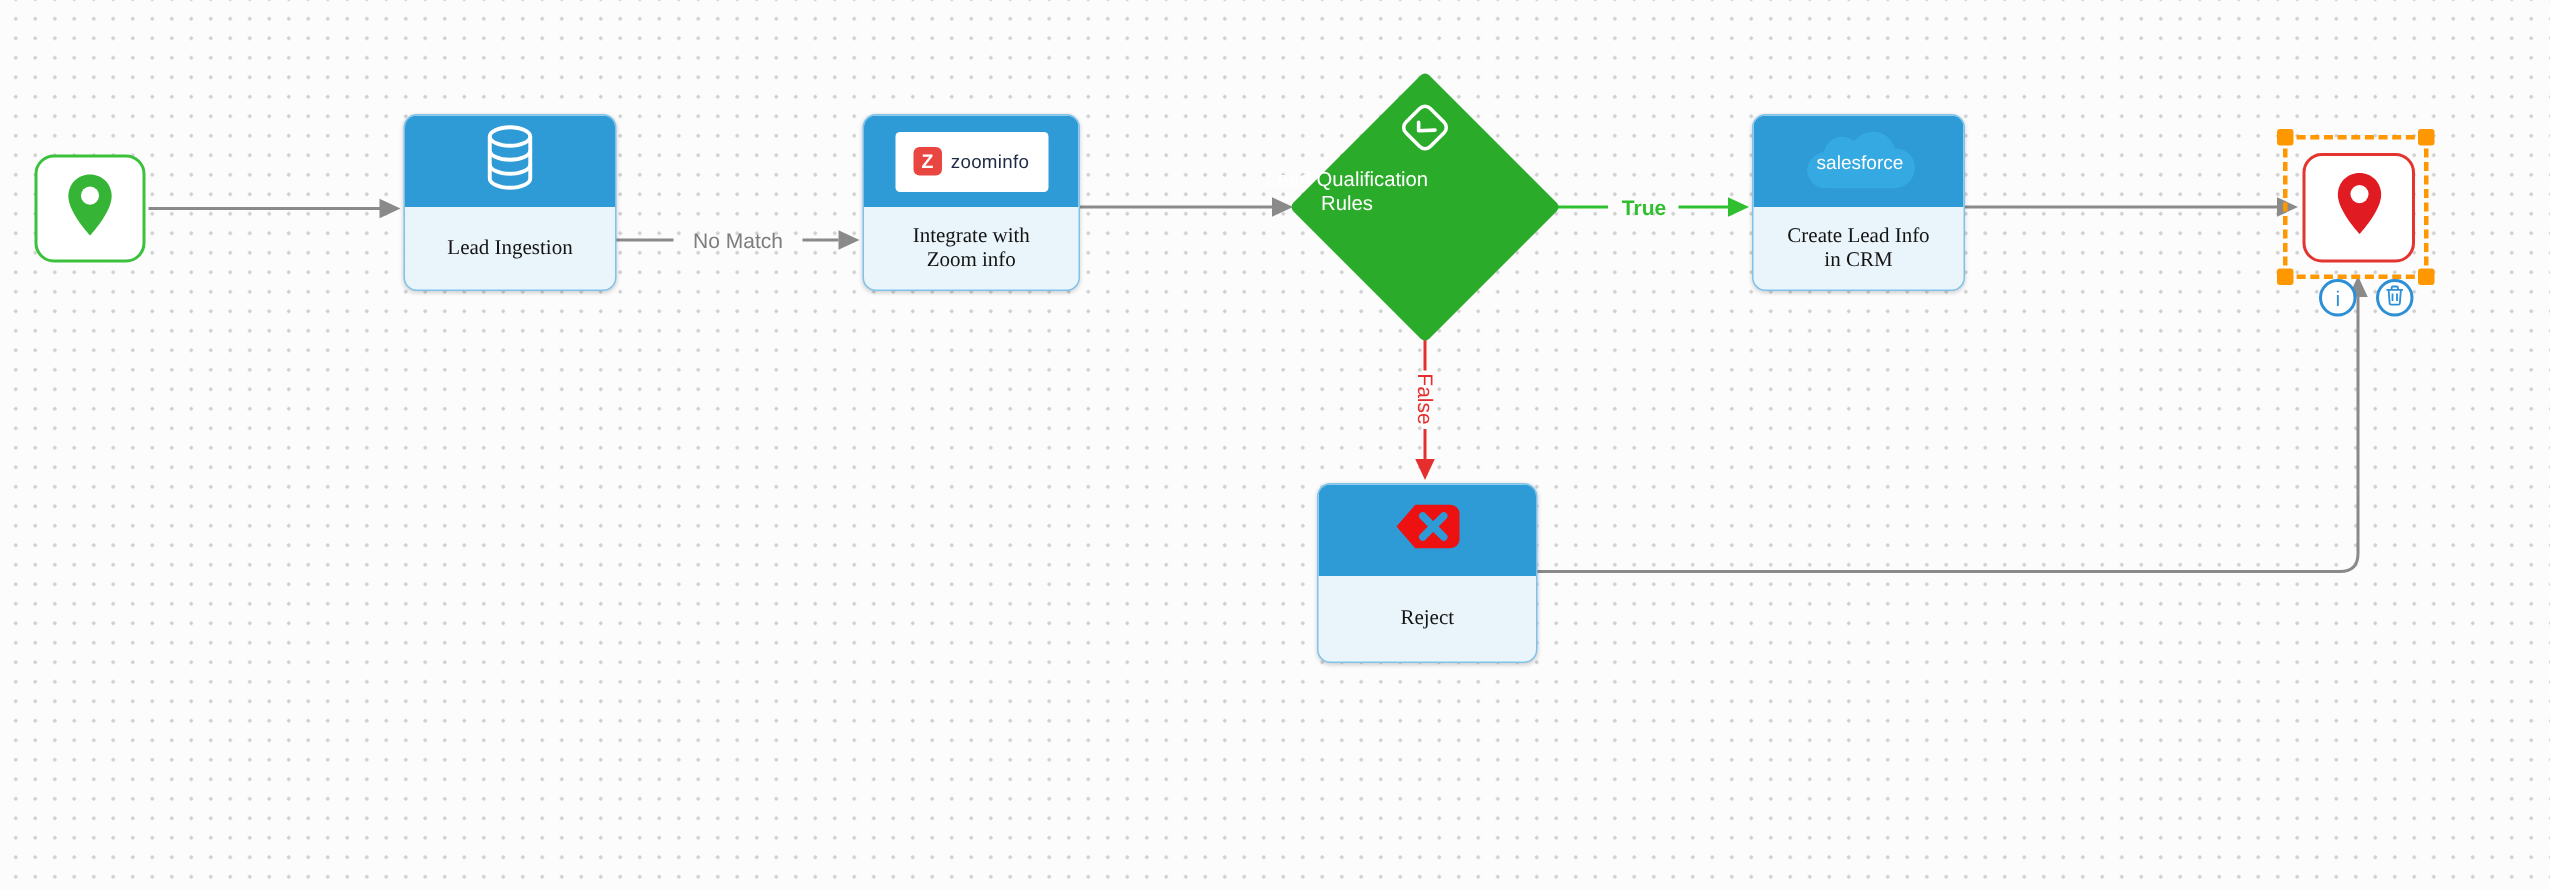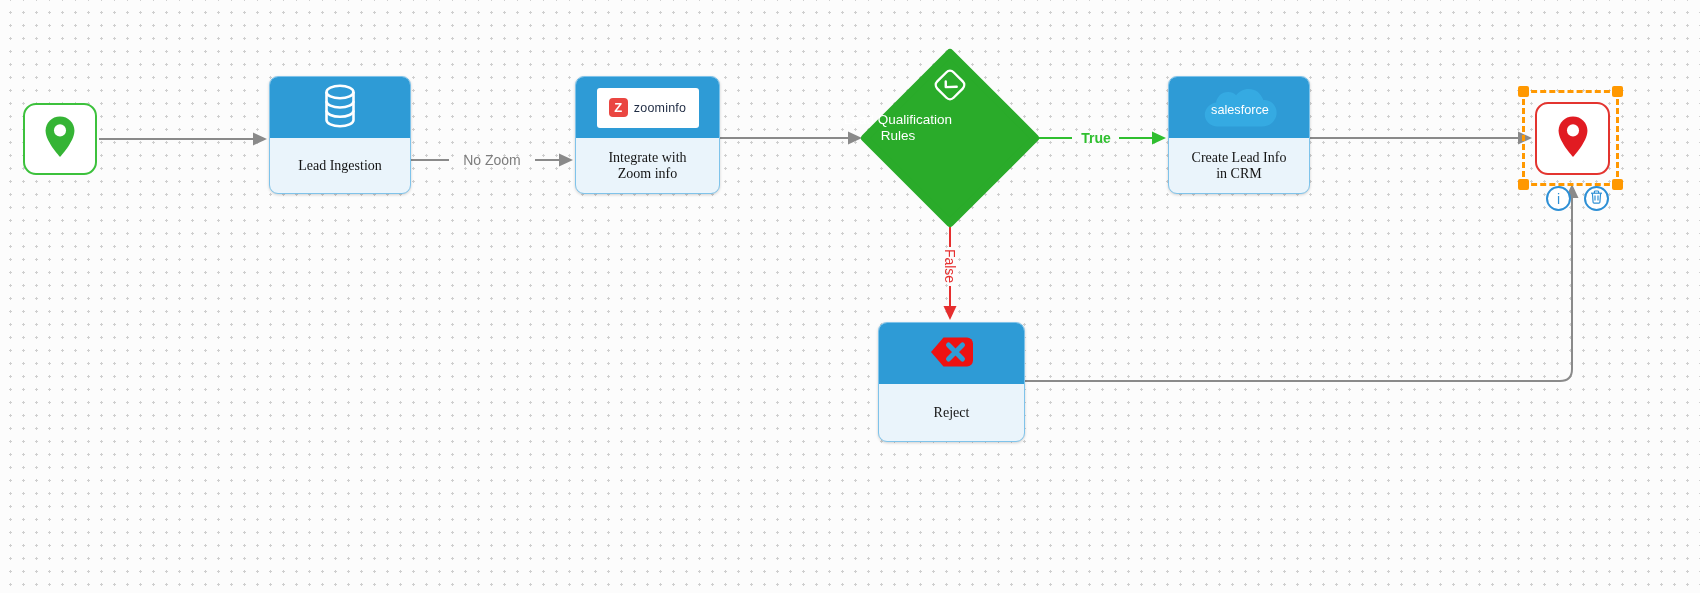--- a/index.html
+++ b/index.html
@@ -156,21 +156,21 @@
       <line x1="1308" y1="138" x2="1518" y2="138" stroke="#8a8a8a" stroke-width="2"></line>
       <polygon points="1532,138 1518,131.5 1518,144.5" fill="#8a8a8a"></polygon>
     </g>
 
     <g>
       <path d="M 1023 381 H 1560 Q 1572 381 1572 369 V 197" fill="none" stroke="#8a8a8a" stroke-width="2"></path>
       <polygon points="1572,184 1565.5,198 1578.5,198" fill="#8a8a8a"></polygon>
     </g>
   </svg>
 
-  <div class="edge-label gray" style="left:449px; top:152px; width:86px;">No Zoom</div>
+  <div class="edge-label gray" style="left:449px; top:152px; width:86px;">No Match</div>
   <div class="edge-label green" style="left:1074px; top:130px; width:44px;">True</div>
   <div class="edge-label red" style="left:930px; top:258px; width:40px;">False</div>
 
   <div class="marker-node start" style="left:23px; top:103px;">
     <span>
       <svg width="34" height="44" viewBox="0 0 24 32">
         <path d="M12 1 C6 1 1.5 5.6 1.5 11.5 C1.5 19.4 12 30.5 12 30.5 C12 30.5 22.5 19.4 22.5 11.5 C22.5 5.6 18 1 12 1 Z" fill="#35b435"></path>
         <circle cx="12" cy="11.2" r="4.4" fill="#ffffff"></circle>
       </svg>
     </span>

